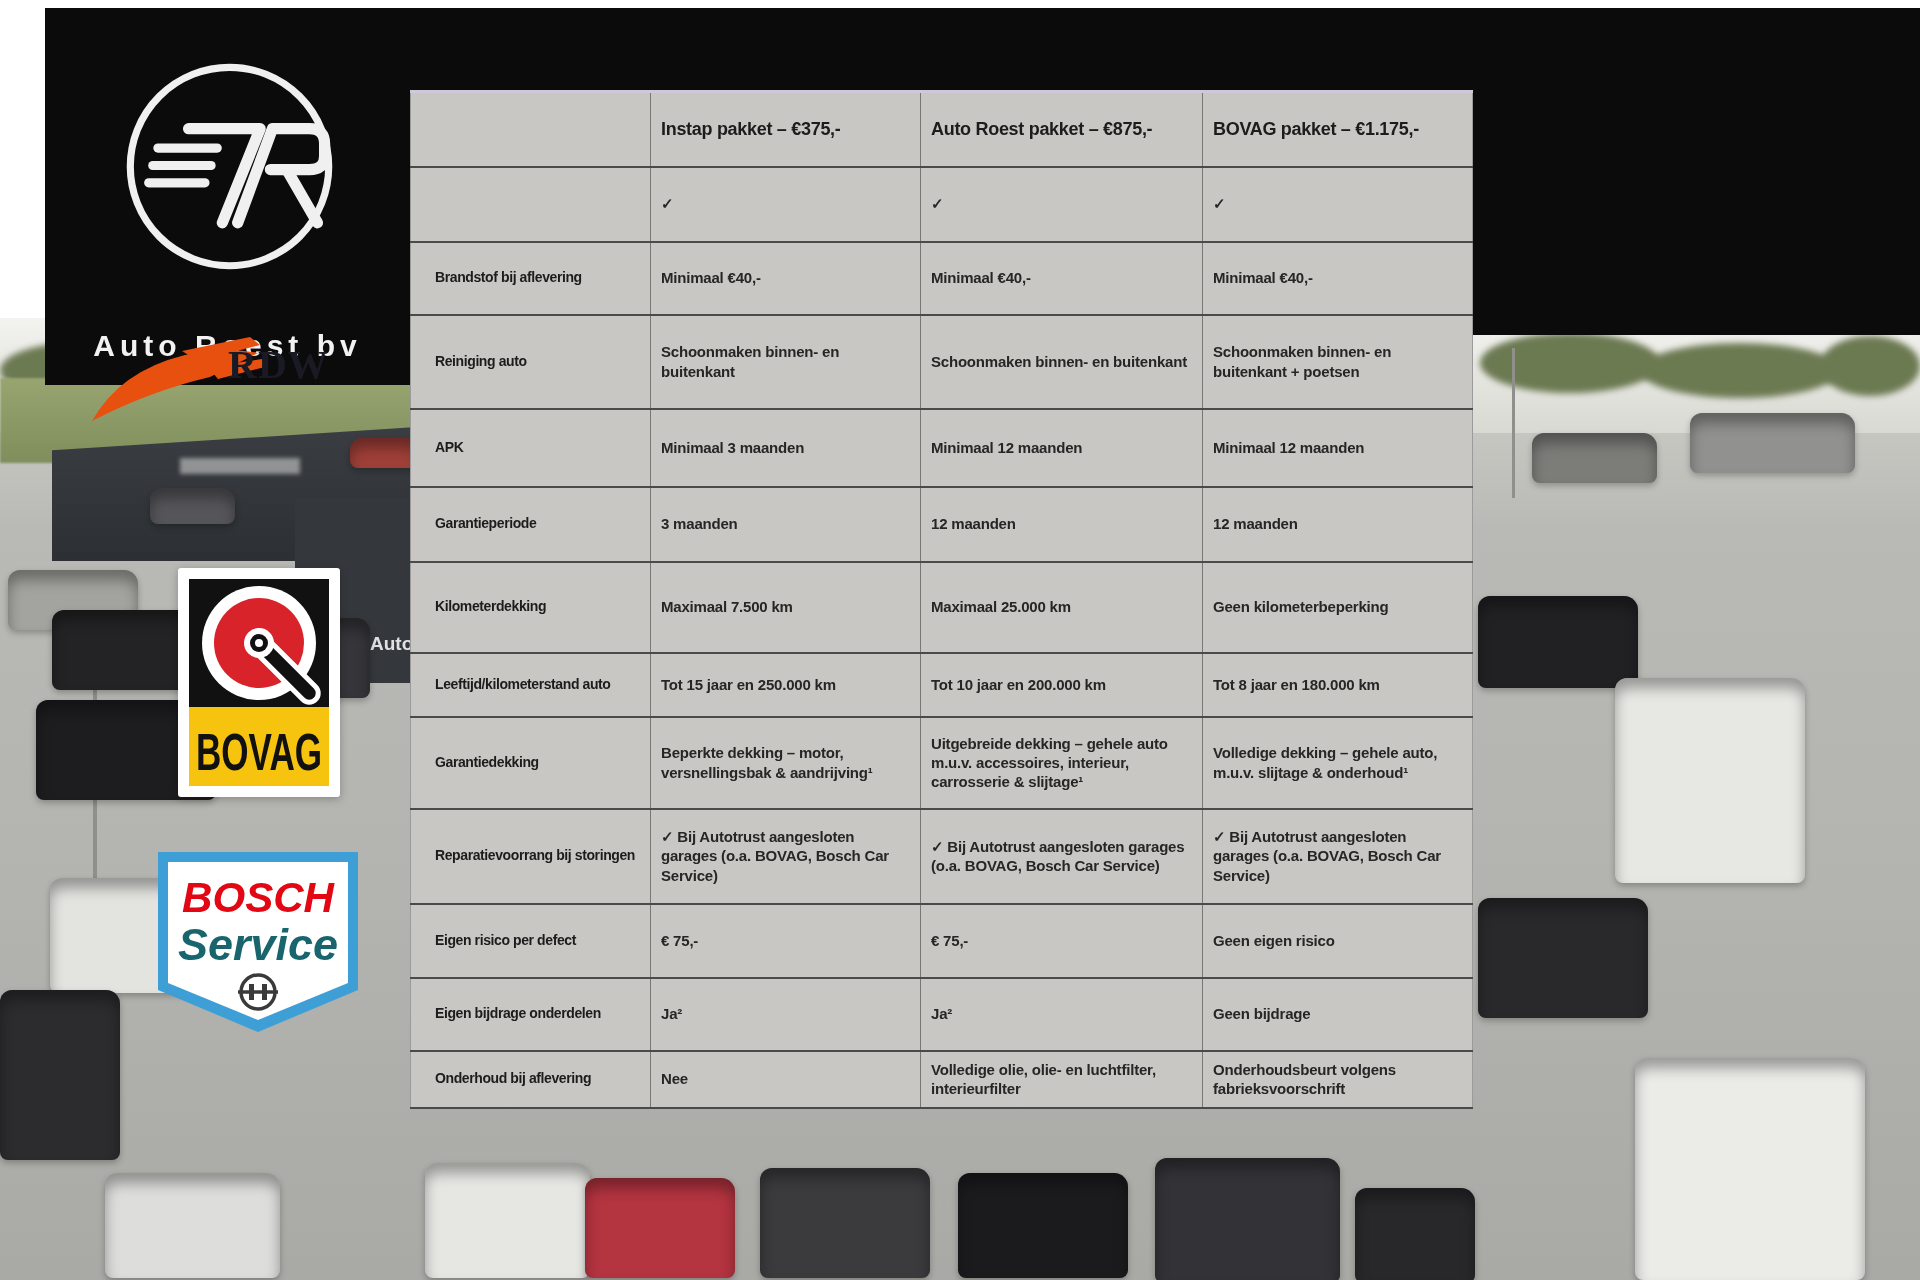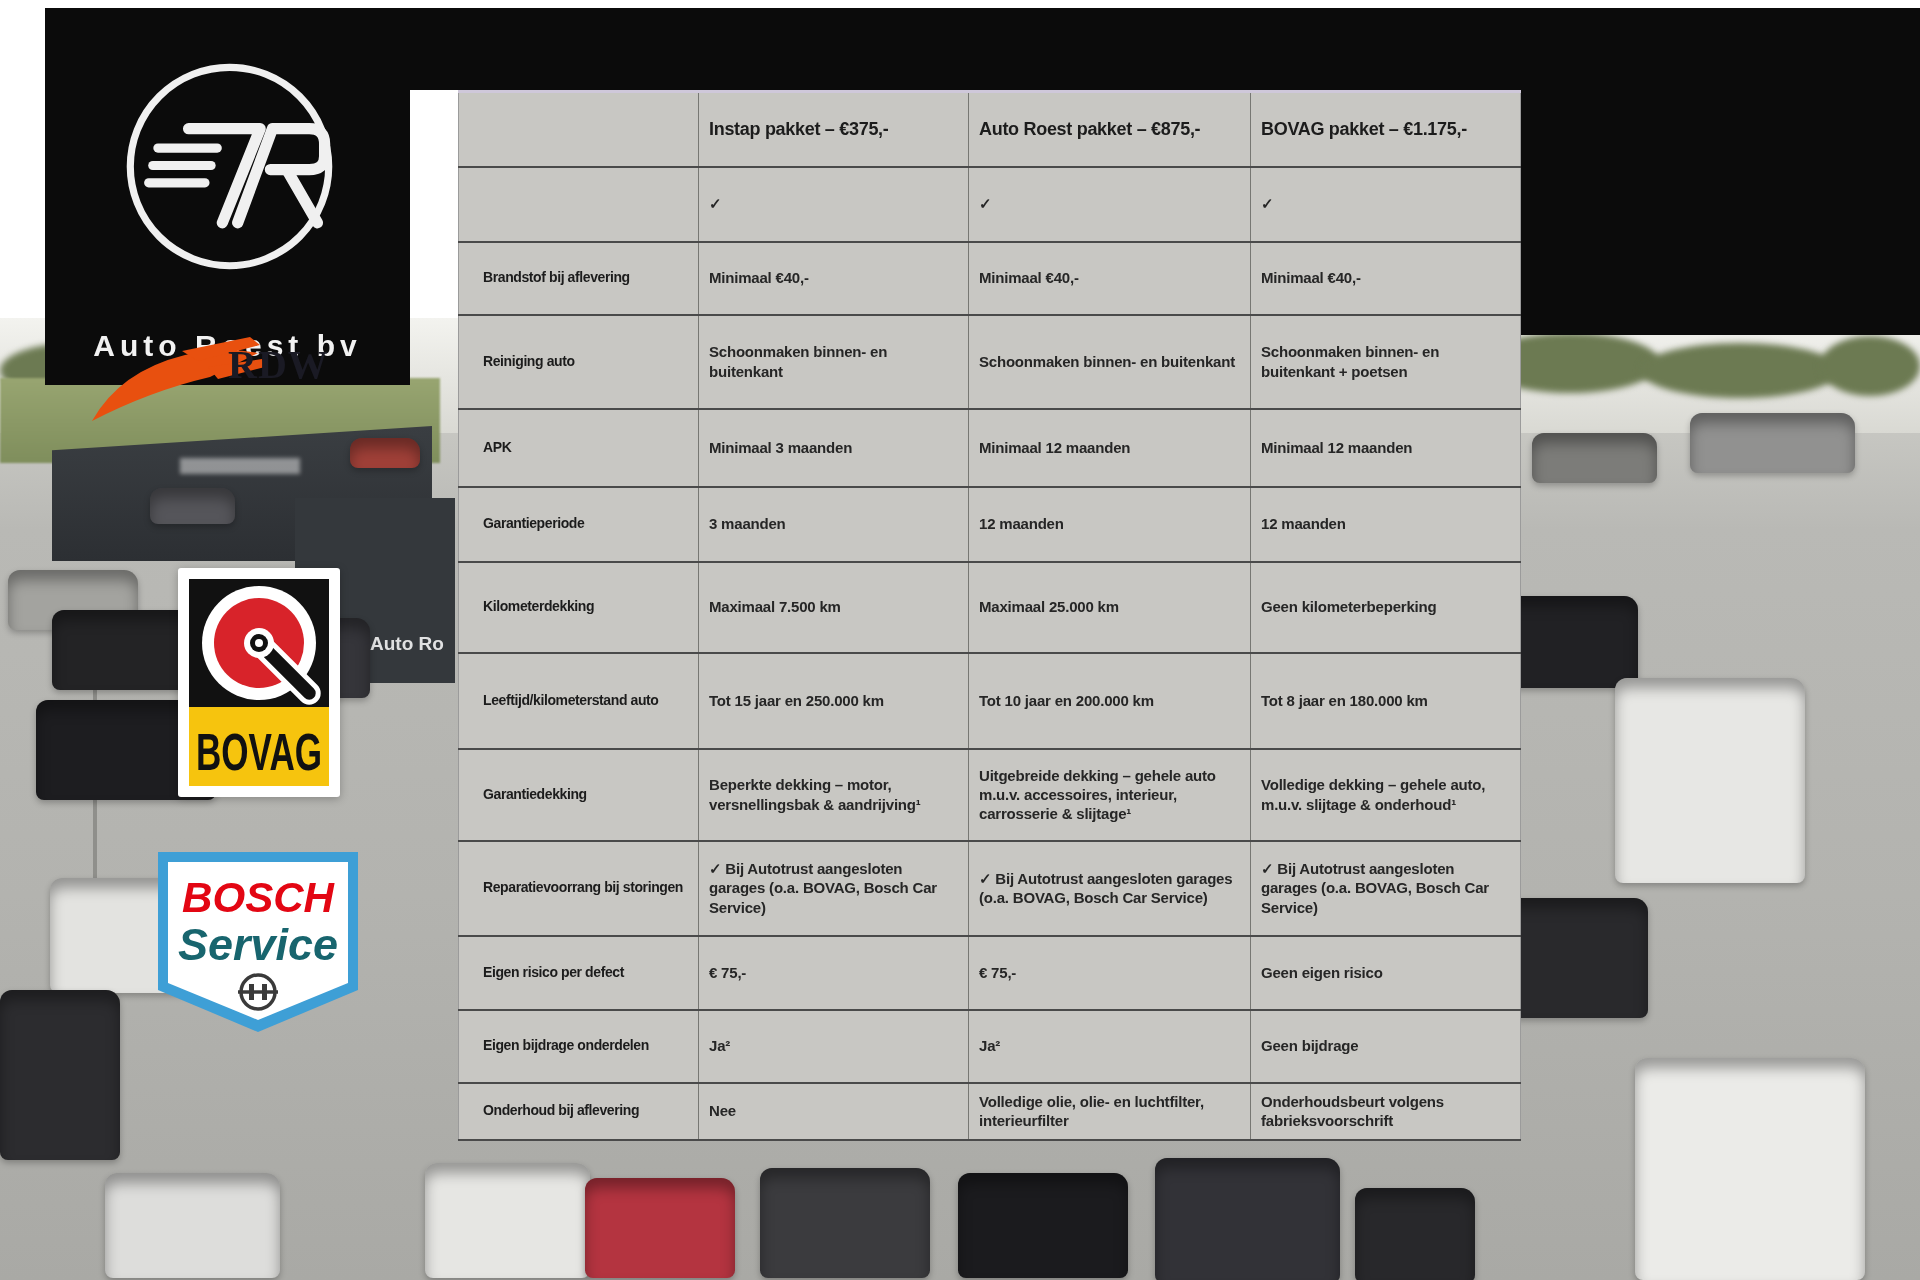--- a/index.html
+++ b/index.html
@@ -39,32 +39,32 @@
   .rdw-text{position:absolute;left:138px;top:8px;font-family:"Liberation Serif",serif;
             font-weight:bold;font-size:40px;color:#1a1a24;letter-spacing:1px;}
   .bovag{position:absolute;left:178px;top:568px;width:162px;height:229px;z-index:4;
          background:#ffffff;border-radius:3px;box-shadow:0 2px 8px rgba(0,0,0,.25);}
   .bosch{position:absolute;left:158px;top:852px;width:200px;height:180px;z-index:4;font-style:italic;}
 
   
   .pkg-table{position:absolute;left:410px;top:90px;width:1062px;z-index:3;
              border-collapse:collapse;table-layout:fixed;background:#c8c7c3;
              border-top:3px solid #cfc8da;border-left:1px solid #9b9b9b;border-right:1px solid #9b9b9b;
-             color:#262626;margin-left:48px;}
+             color:#262626;}
   .pkg-table col.c0{width:240px}.pkg-table col.c1{width:270px}
   .pkg-table col.c2{width:282px}.pkg-table col.c3{width:270px}
   .pkg-table th,.pkg-table td{border-bottom:2px solid #4a4a4a;border-left:1px solid #777773;
       padding:8px 10px;text-align:left;vertical-align:middle;font-weight:bold;line-height:1.28;}
   .pkg-table th:first-child,.pkg-table td:first-child{border-left:none;padding-left:24px;}
   .pkg-table thead tr{height:75px;}
   .pkg-table thead th{font-size:18px;letter-spacing:-0.3px;color:#1c1c1c;}
   .pkg-table tbody th{font-size:14px;letter-spacing:-0.4px;color:#1c1c1c;}
   .pkg-table tbody td{font-size:15px;letter-spacing:-0.2px;}
   .pr0{height:75px}.pr1{height:73px}.pr2{height:94px}.pr3{height:78px}.pr4{height:75px}
-  .pr5{height:91px}.pr6{height:96px}.pr7{height:92px}.pr8{height:73px}.pr9{height:95px}
+  .pr5{height:91px}.pr6{height:64px}.pr7{height:92px}.pr8{height:73px}.pr9{height:95px}
   .pr10{height:74px}.pr11{height:73px}.pr12{height:57px}
 </style>
 </head>
 <body>
 
 <div class="canvas">
 
   <div class="photo">
     <div class="sky"></div>
     <div class="tree" style="left:0;top:25px;width:150px;height:55px"></div>

